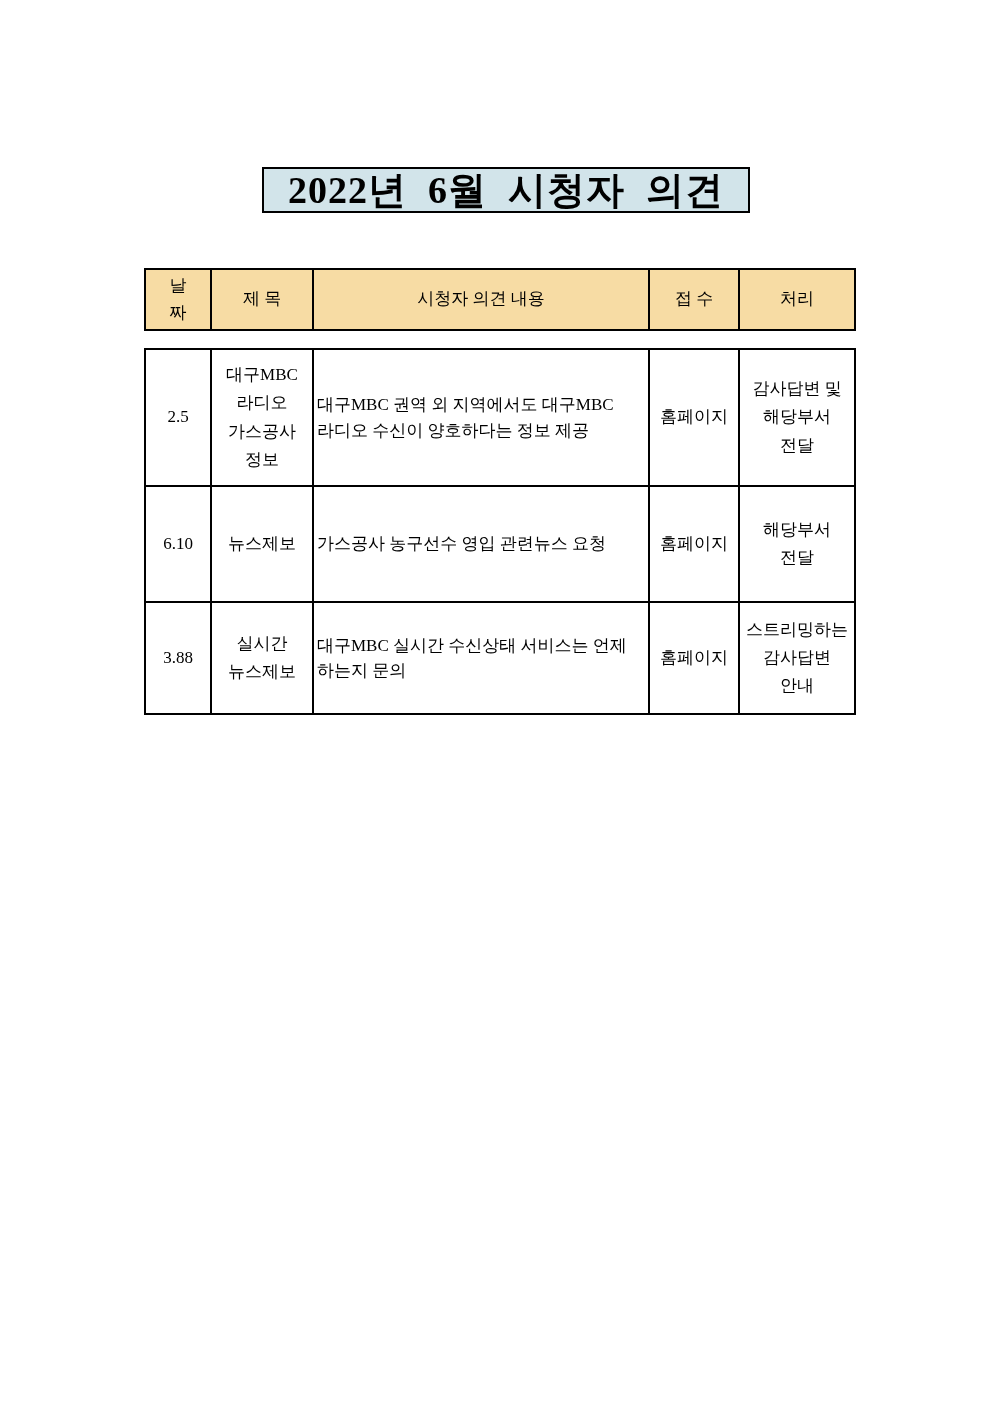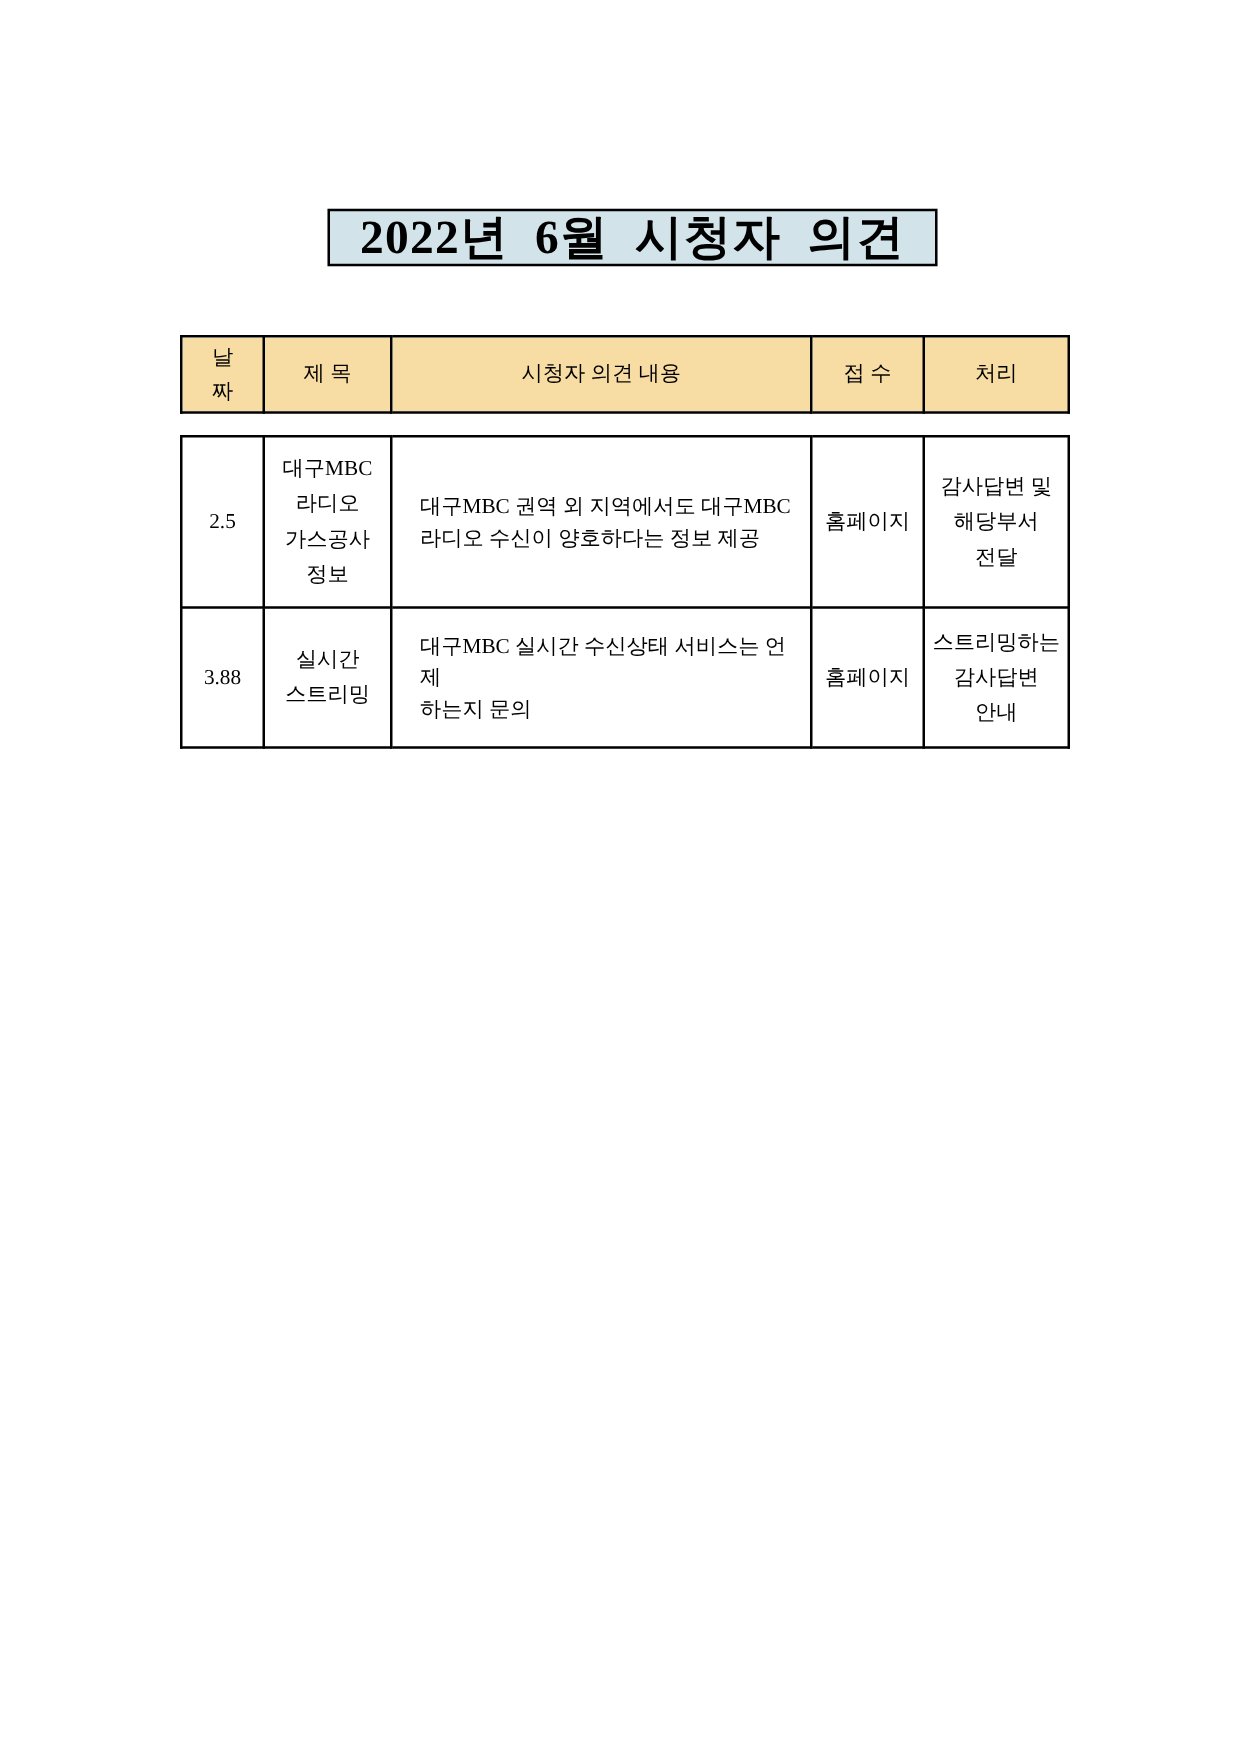--- a/index.html
+++ b/index.html
@@ -62,21 +62,21 @@
   .hdr {
     background: #f7dca4;
     line-height: 1.55;
   }
   .header-tbl tr { height: 61px; }
   .body-tbl .row-0 { height: 137px; }
   .body-tbl .row-1 { height: 116px; }
   .body-tbl .row-2 { height: 112px; }
   .content-cell {
     text-align: left;
-    padding-left: 22px;
+    padding-left: 3px;
     padding-right: 4px;
     line-height: 1.5;
   }
   col.c-date    { width: 66px; }
   col.c-title   { width: 102px; }
   col.c-content { width: 336px; }
   col.c-channel { width: 90px; }
   col.c-action  { width: 116px; }
 </style>
 </head>
@@ -123,24 +123,32 @@
 라디오
 가스공사
 정보</td>
         <td class="cell content-cell">대구MBC 권역 외 지역에서도 대구MBC
 라디오 수신이 양호하다는 정보 제공</td>
         <td class="cell">홈페이지</td>
         <td class="cell">감사답변 및
 해당부서
 전달</td>
       </tr>
+      <tr class="row-1">
+        <td class="cell">6.10</td>
+        <td class="cell">뉴스제보</td>
+        <td class="cell content-cell">가스공사 농구선수 영입 관련뉴스 요청</td>
+        <td class="cell">홈페이지</td>
+        <td class="cell">해당부서
+전달</td>
+      </tr>
       <tr class="row-2">
         <td class="cell">3.88</td>
         <td class="cell">실시간
-스트리밍</td>
+뉴스제보</td>
         <td class="cell content-cell">대구MBC 실시간 수신상태 서비스는 언제
 하는지 문의</td>
         <td class="cell">홈페이지</td>
         <td class="cell">스트리밍하는
 감사답변
 안내</td>
       </tr>
     </tbody>
   </table>
 

